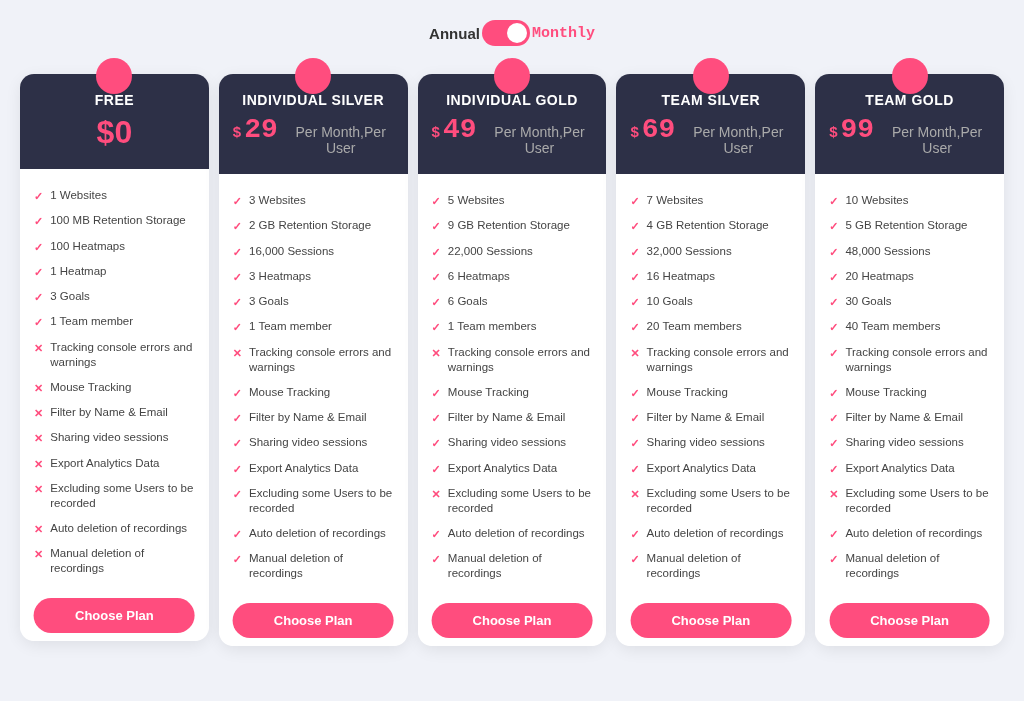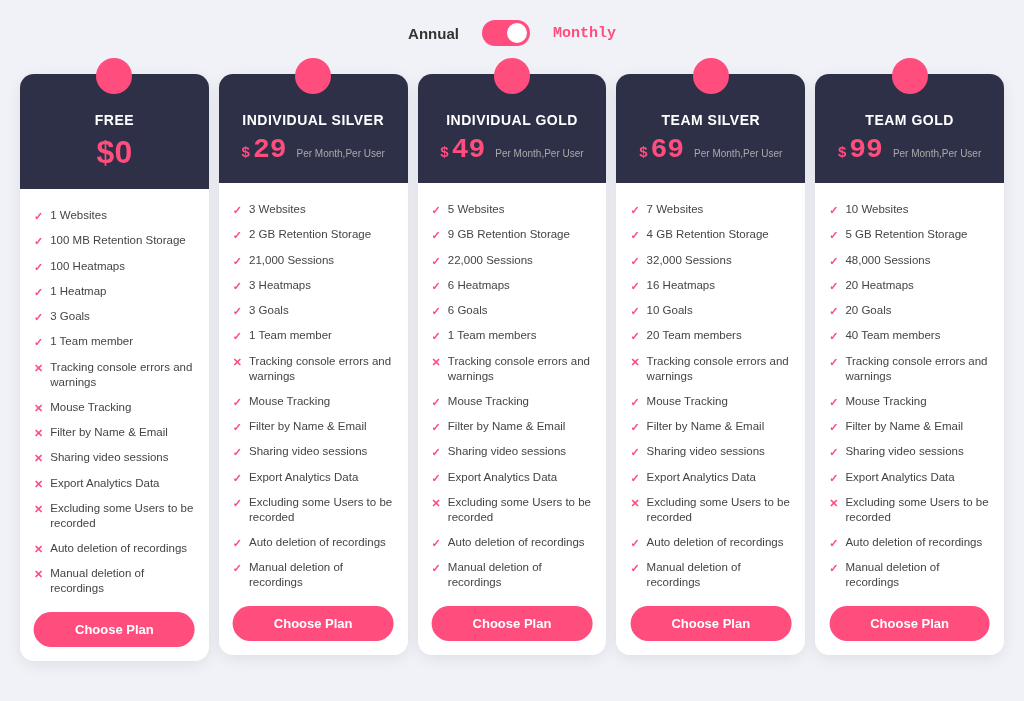--- a/index.html
+++ b/index.html
@@ -10,21 +10,21 @@
       padding: 20px;
     }
     .page-wrapper {
       max-width: 1024px;
       margin: 0 auto;
     }
     .toggle-row {
       display: flex;
       align-items: center;
       justify-content: center;
-      gap: 23px;
+      gap: 2px;
       margin-bottom: 28px;
     }
     .toggle-label {
       font-size: 15px;
       font-weight: 600;
       color: #333;
     }
     .toggle-label.active {
       color: #ff4d7e;
       font-family: Liberation Mono, monospace;
@@ -76,42 +76,42 @@
       width: 36px;
       height: 36px;
       background: #ff4d7e;
       border-radius: 50%;
     }
     .plan-name {
       font-size: 14px;
       font-weight: 700;
       letter-spacing: 0.5px;
       margin-bottom: 6px;
-      margin-top: 20px;
+      margin-top: 0;
     }
     .plan-price-row {
       display: flex;
       align-items: baseline;
       justify-content: center;
       gap: 3px;
     }
     .plan-price-currency {
       color: #ff4d7e;
       font-size: 15px;
       font-weight: 700;
     }
     .plan-price-amount {
       color: #ff4d7e;
       font-size: 28px;
       font-weight: 800;
       font-family: Liberation Mono, monospace;
     }
     .plan-price-period {
       color: #aaa;
-      font-size: 10px;
+      font-size: 14px;
       margin-left: 7px;
     }
     .plan-free-price {
       color: #ff4d7e;
       font-size: 32px;
       font-weight: 800;
     }
     .plan-features {
       padding: 14px 14px 60px;
       background: white;
@@ -133,21 +133,21 @@
       font-weight: 700;
     }
     .feature-icon.check {
       color: #ff4d7e;
     }
     .feature-icon.cross {
       color: #ff4d7e;
     }
     .choose-btn {
       position: absolute;
-      bottom: 14px;
+      bottom: 8px;
       left: 50%;
       transform: translateX(-50%);
       background: #ff4d7e;
       color: white;
       border: none;
       border-radius: 24px;
       padding: 10px 28px;
       font-size: 13px;
       font-weight: 600;
       cursor: pointer;
@@ -246,21 +246,21 @@
           <div class="feature-item">
             <span class="feature-icon check">✓</span>
             <span>3 Websites</span>
           </div>
           <div class="feature-item">
             <span class="feature-icon check">✓</span>
             <span>2 GB Retention Storage</span>
           </div>
           <div class="feature-item">
             <span class="feature-icon check">✓</span>
-            <span>21,000 Sessions</span>
+            <span>16,000 Sessions</span>
           </div>
           <div class="feature-item">
             <span class="feature-icon check">✓</span>
             <span>3 Heatmaps</span>
           </div>
           <div class="feature-item">
             <span class="feature-icon check">✓</span>
             <span>3 Goals</span>
           </div>
           <div class="feature-item">
@@ -464,21 +464,21 @@
           <div class="feature-item">
             <span class="feature-icon check">✓</span>
             <span>48,000 Sessions</span>
           </div>
           <div class="feature-item">
             <span class="feature-icon check">✓</span>
             <span>20 Heatmaps</span>
           </div>
           <div class="feature-item">
             <span class="feature-icon check">✓</span>
-            <span>20 Goals</span>
+            <span>30 Goals</span>
           </div>
           <div class="feature-item">
             <span class="feature-icon check">✓</span>
             <span>40 Team members</span>
           </div>
           <div class="feature-item">
             <span class="feature-icon check">✓</span>
             <span>Tracking console errors and warnings</span>
           </div>
           <div class="feature-item">

